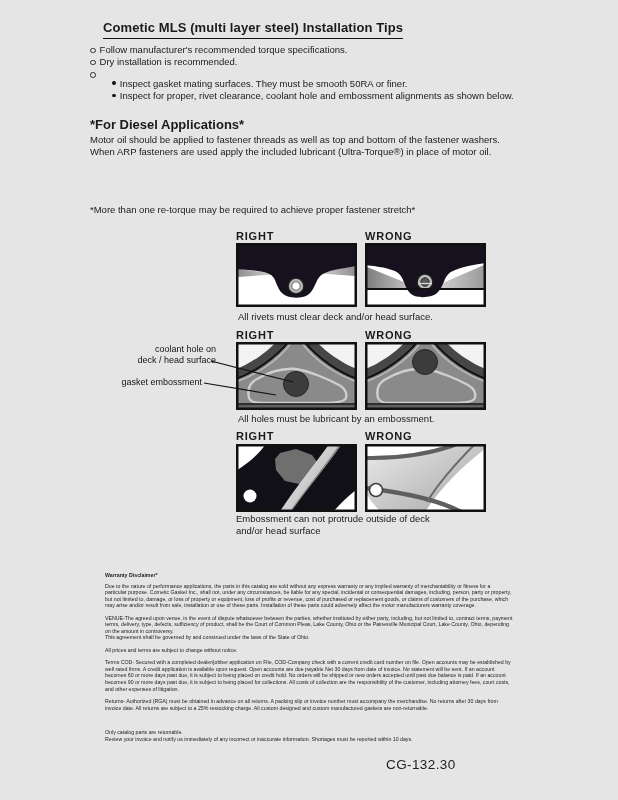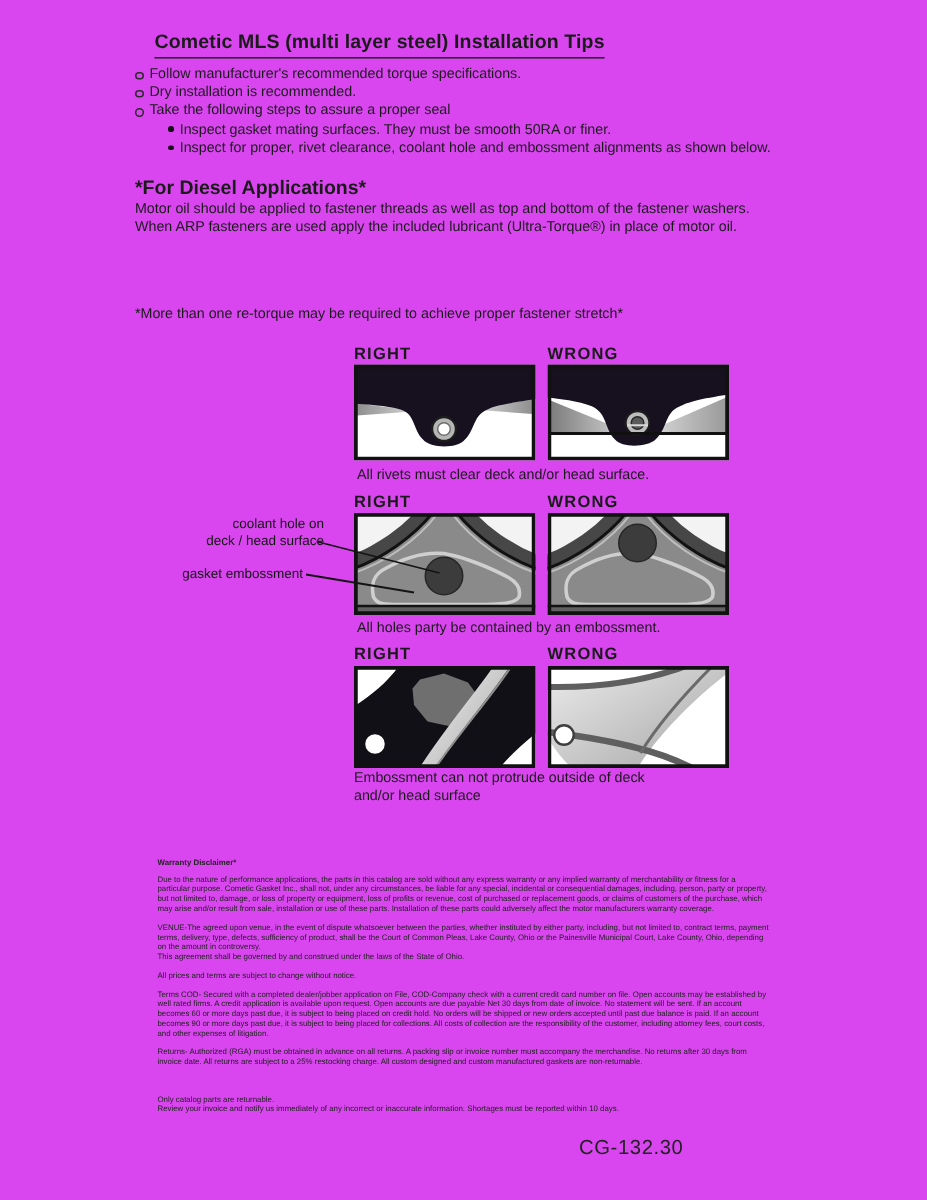--- a/index.html
+++ b/index.html
@@ -1,17 +1,17 @@
 <!DOCTYPE html>
 <html><head>
 <meta charset="utf-8">
 <style>
   html,body{margin:0;padding:0;background:#fff;}
   .page{
-    position:relative;width:618px;height:800px;background:#d946ef;overflow:hidden;
+    position:relative;width:618px;height:800px;background:#e5e5e5;overflow:hidden;
     font-family:"Liberation Sans","DejaVu Sans",sans-serif;color:#1a1a1a;
   }
   .abs{position:absolute;}
   .title{
     left:103px;top:20px;font-size:13px;font-weight:bold;white-space:nowrap;
     border-bottom:1.8px solid #141414;padding-bottom:3px;letter-spacing:.1px;
   }
   .bullets{left:90px;top:44px;font-size:9.5px;line-height:12.2px;}
   .b-row{display:flex;align-items:flex-start;white-space:nowrap;}
   .b-row.sub{margin-left:22px;}
@@ -55,21 +55,20 @@
     <div class="b-row">
       <span class="mk-circle"></span>
       <span>Follow manufacturer's recommended torque specifications.</span>
     </div>
     <div class="b-row">
       <span class="mk-circle"></span>
       <span>Dry installation is recommended.</span>
     </div>
     <div class="b-row">
       <span class="mk-circle"></span>
-      <span>Take the following steps to assure a proper seal</span>
     </div>
     <div class="b-row sub">
       <span class="mk-dot"></span>
       <span>Inspect gasket mating surfaces.  They must be smooth 50RA or finer.</span>
     </div>
     <div class="b-row sub">
       <span class="mk-dot"></span>
       <span>Inspect for proper, rivet clearance, coolant hole and embossment alignments as shown below.</span>
     </div>
   </div>
@@ -169,21 +168,21 @@
       <path d="M-3,41 C19,34 42,19 56,0" stroke="#bdbdbd" stroke-width="1.4" fill="none"></path>
       <path d="M124,41 C102,34 79,19 65,0" stroke="#bdbdbd" stroke-width="1.4" fill="none"></path>
       <path d="M13,56 C11,47 13,41 21,37 C35,29 49,26 60,27 C73,29 92,37 103,43 C110,47 111,52 110,56 C108,60 99,61 88,61 L26,61 C18,61 15,60 13,56 Z" fill="none" stroke="#cfcfcf" stroke-width="2.4"></path>
       <circle cx="60" cy="20" r="12.5" fill="#3c3c3c" stroke="#262626" stroke-width="1"></circle>
       <rect x="0" y="62.5" width="121" height="5.5" fill="#616161"></rect>
       <line x1="0" y1="62" x2="121" y2="62" stroke="#131313" stroke-width="1.6"></line>
       <rect x="1.25" y="1.25" width="118.5" height="65.5" fill="none" stroke="#111111" stroke-width="2.5"></rect>
     </svg>
   </div>
 
-  <div class="abs caption" style="left:238px;top:413px;">All holes party be contained by an embossment.</div>
+  <div class="abs caption" style="left:238px;top:413px;">All holes must be lubricant by an embossment.</div>
 
   <div class="abs fig-label" style="left:236px;top:430px;">RIGHT</div>
   <div class="abs fig-label" style="left:365px;top:430px;">WRONG</div>
 
   <div class="abs" style="left:236px;top:444px;">
     <svg class="panel2" viewBox="0 0 121 68">
       <defs>
         <linearGradient id="bnd3r" x1="0" y1="0" x2="1" y2="1">
             <stop offset="0" stop-color="#f2f2f2"></stop>
             <stop offset="1" stop-color="#a8a8a8"></stop>

